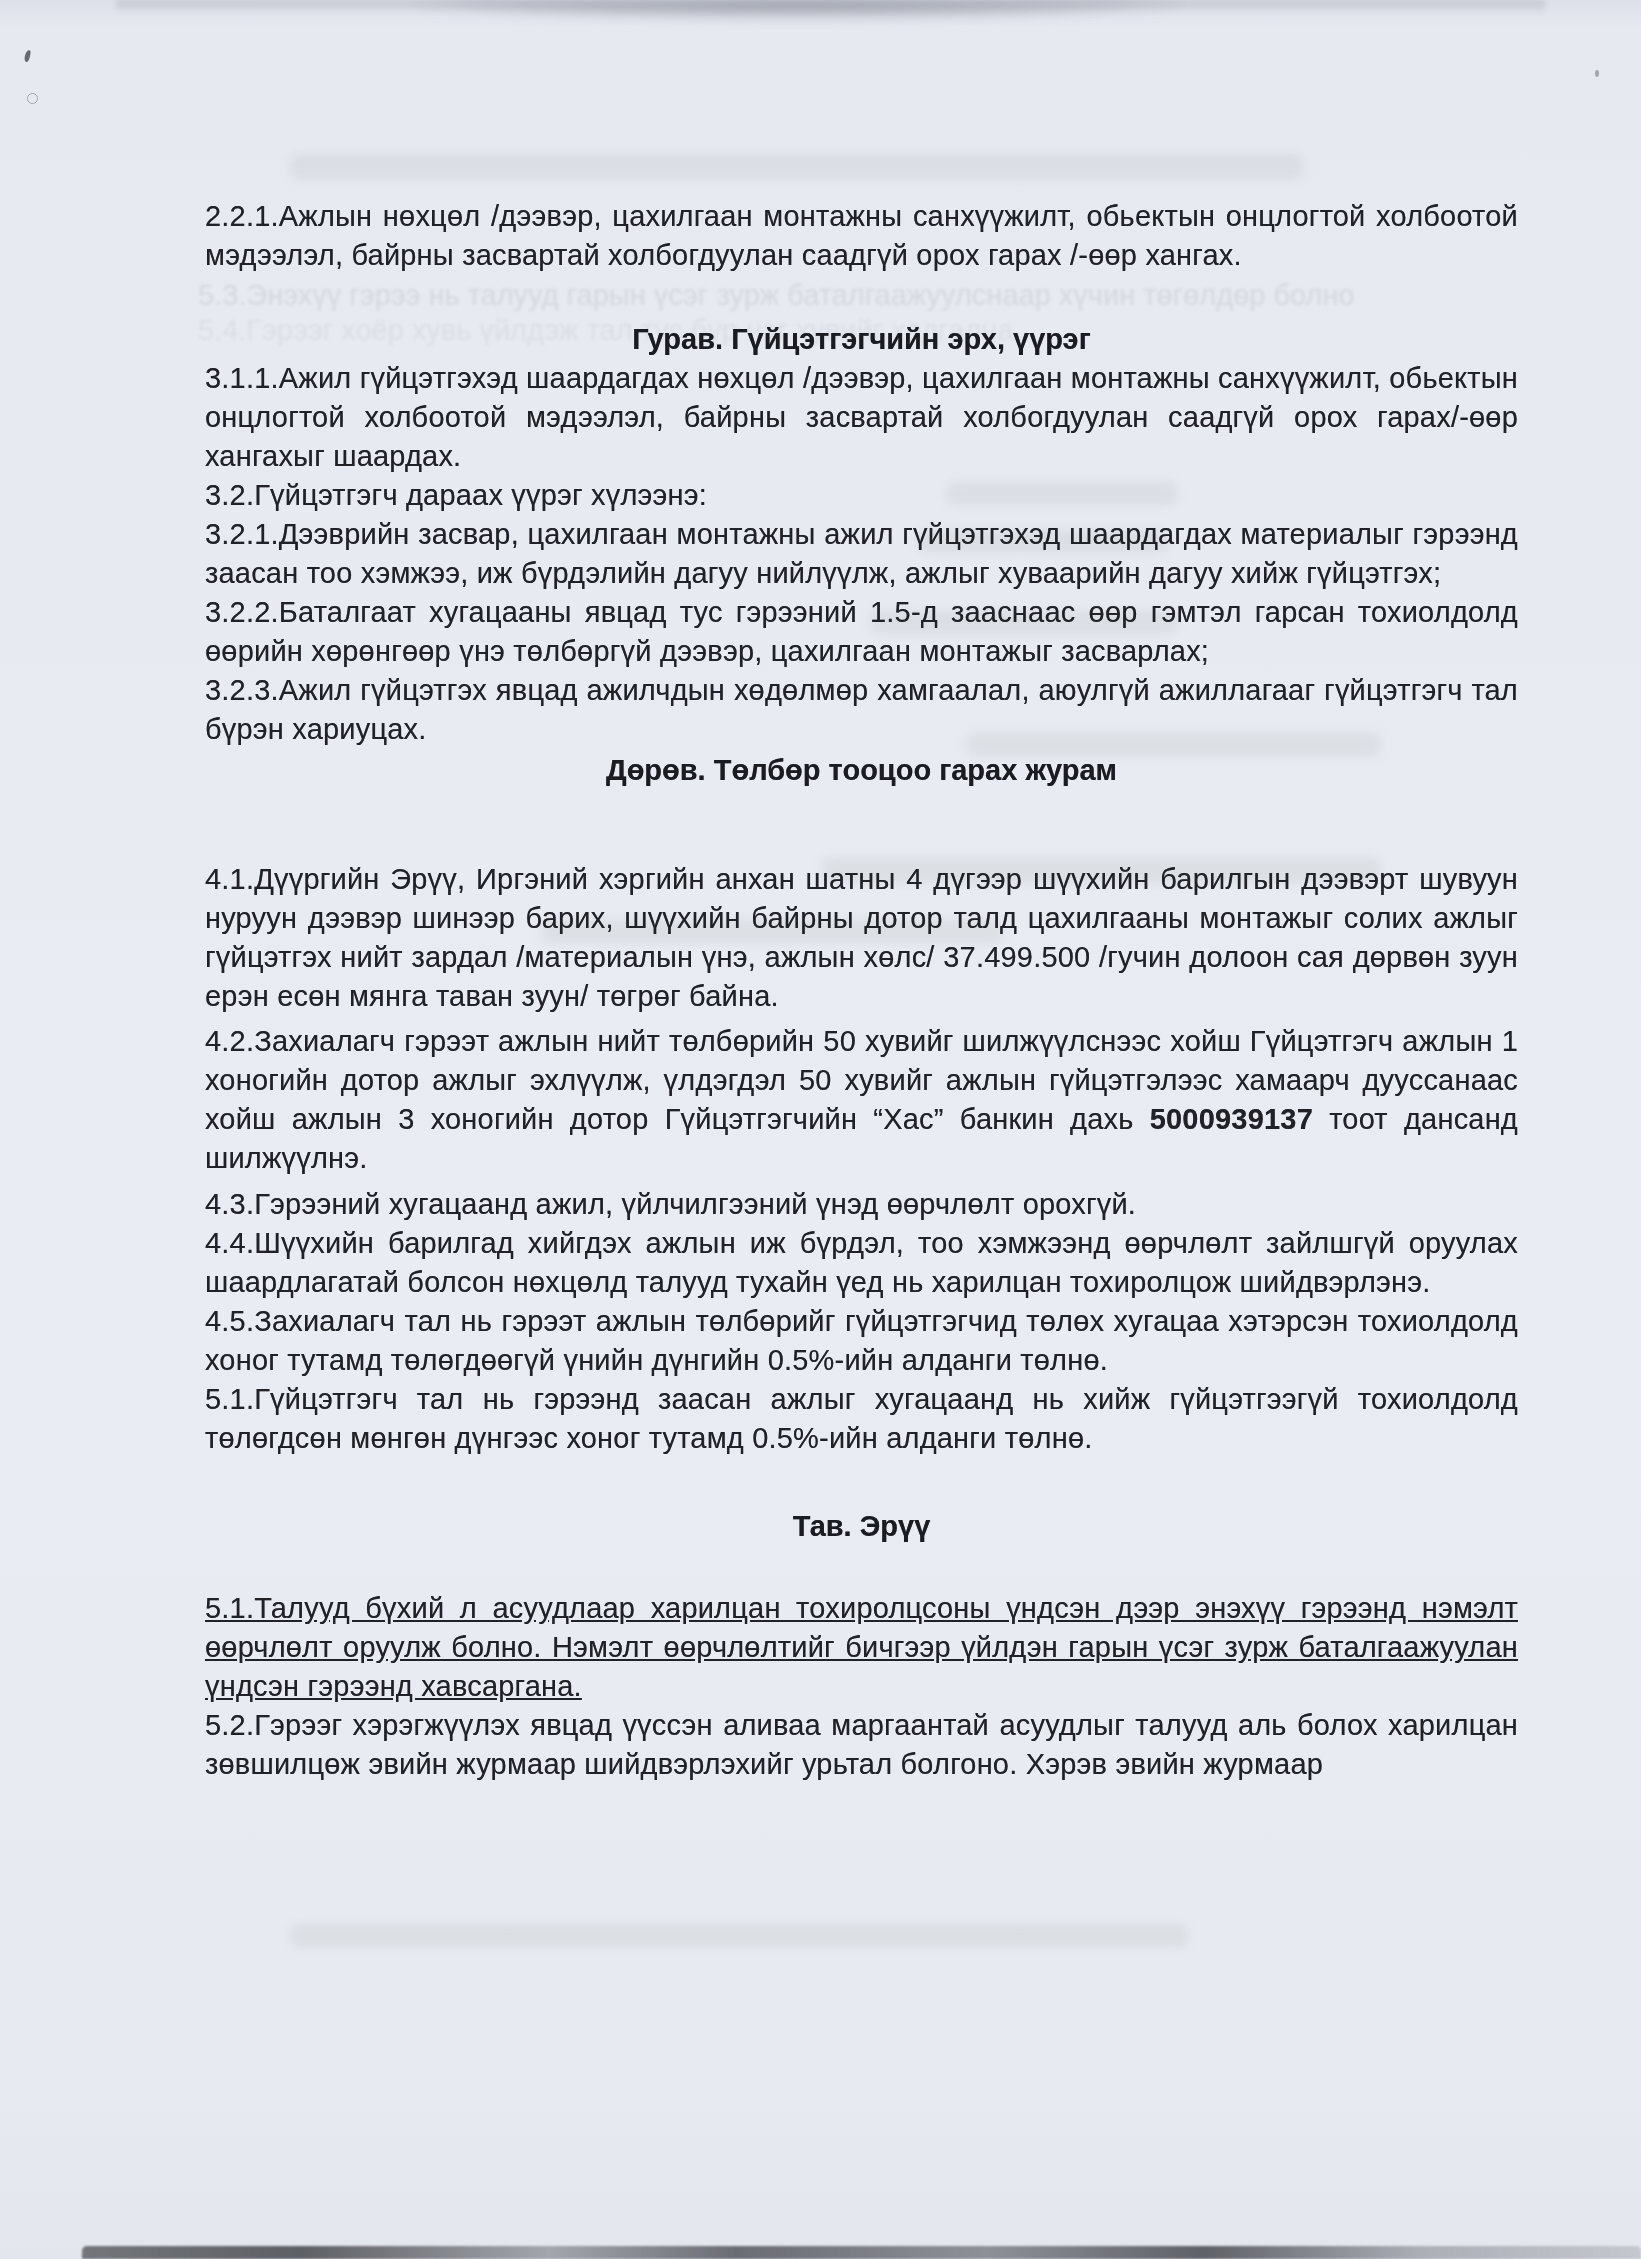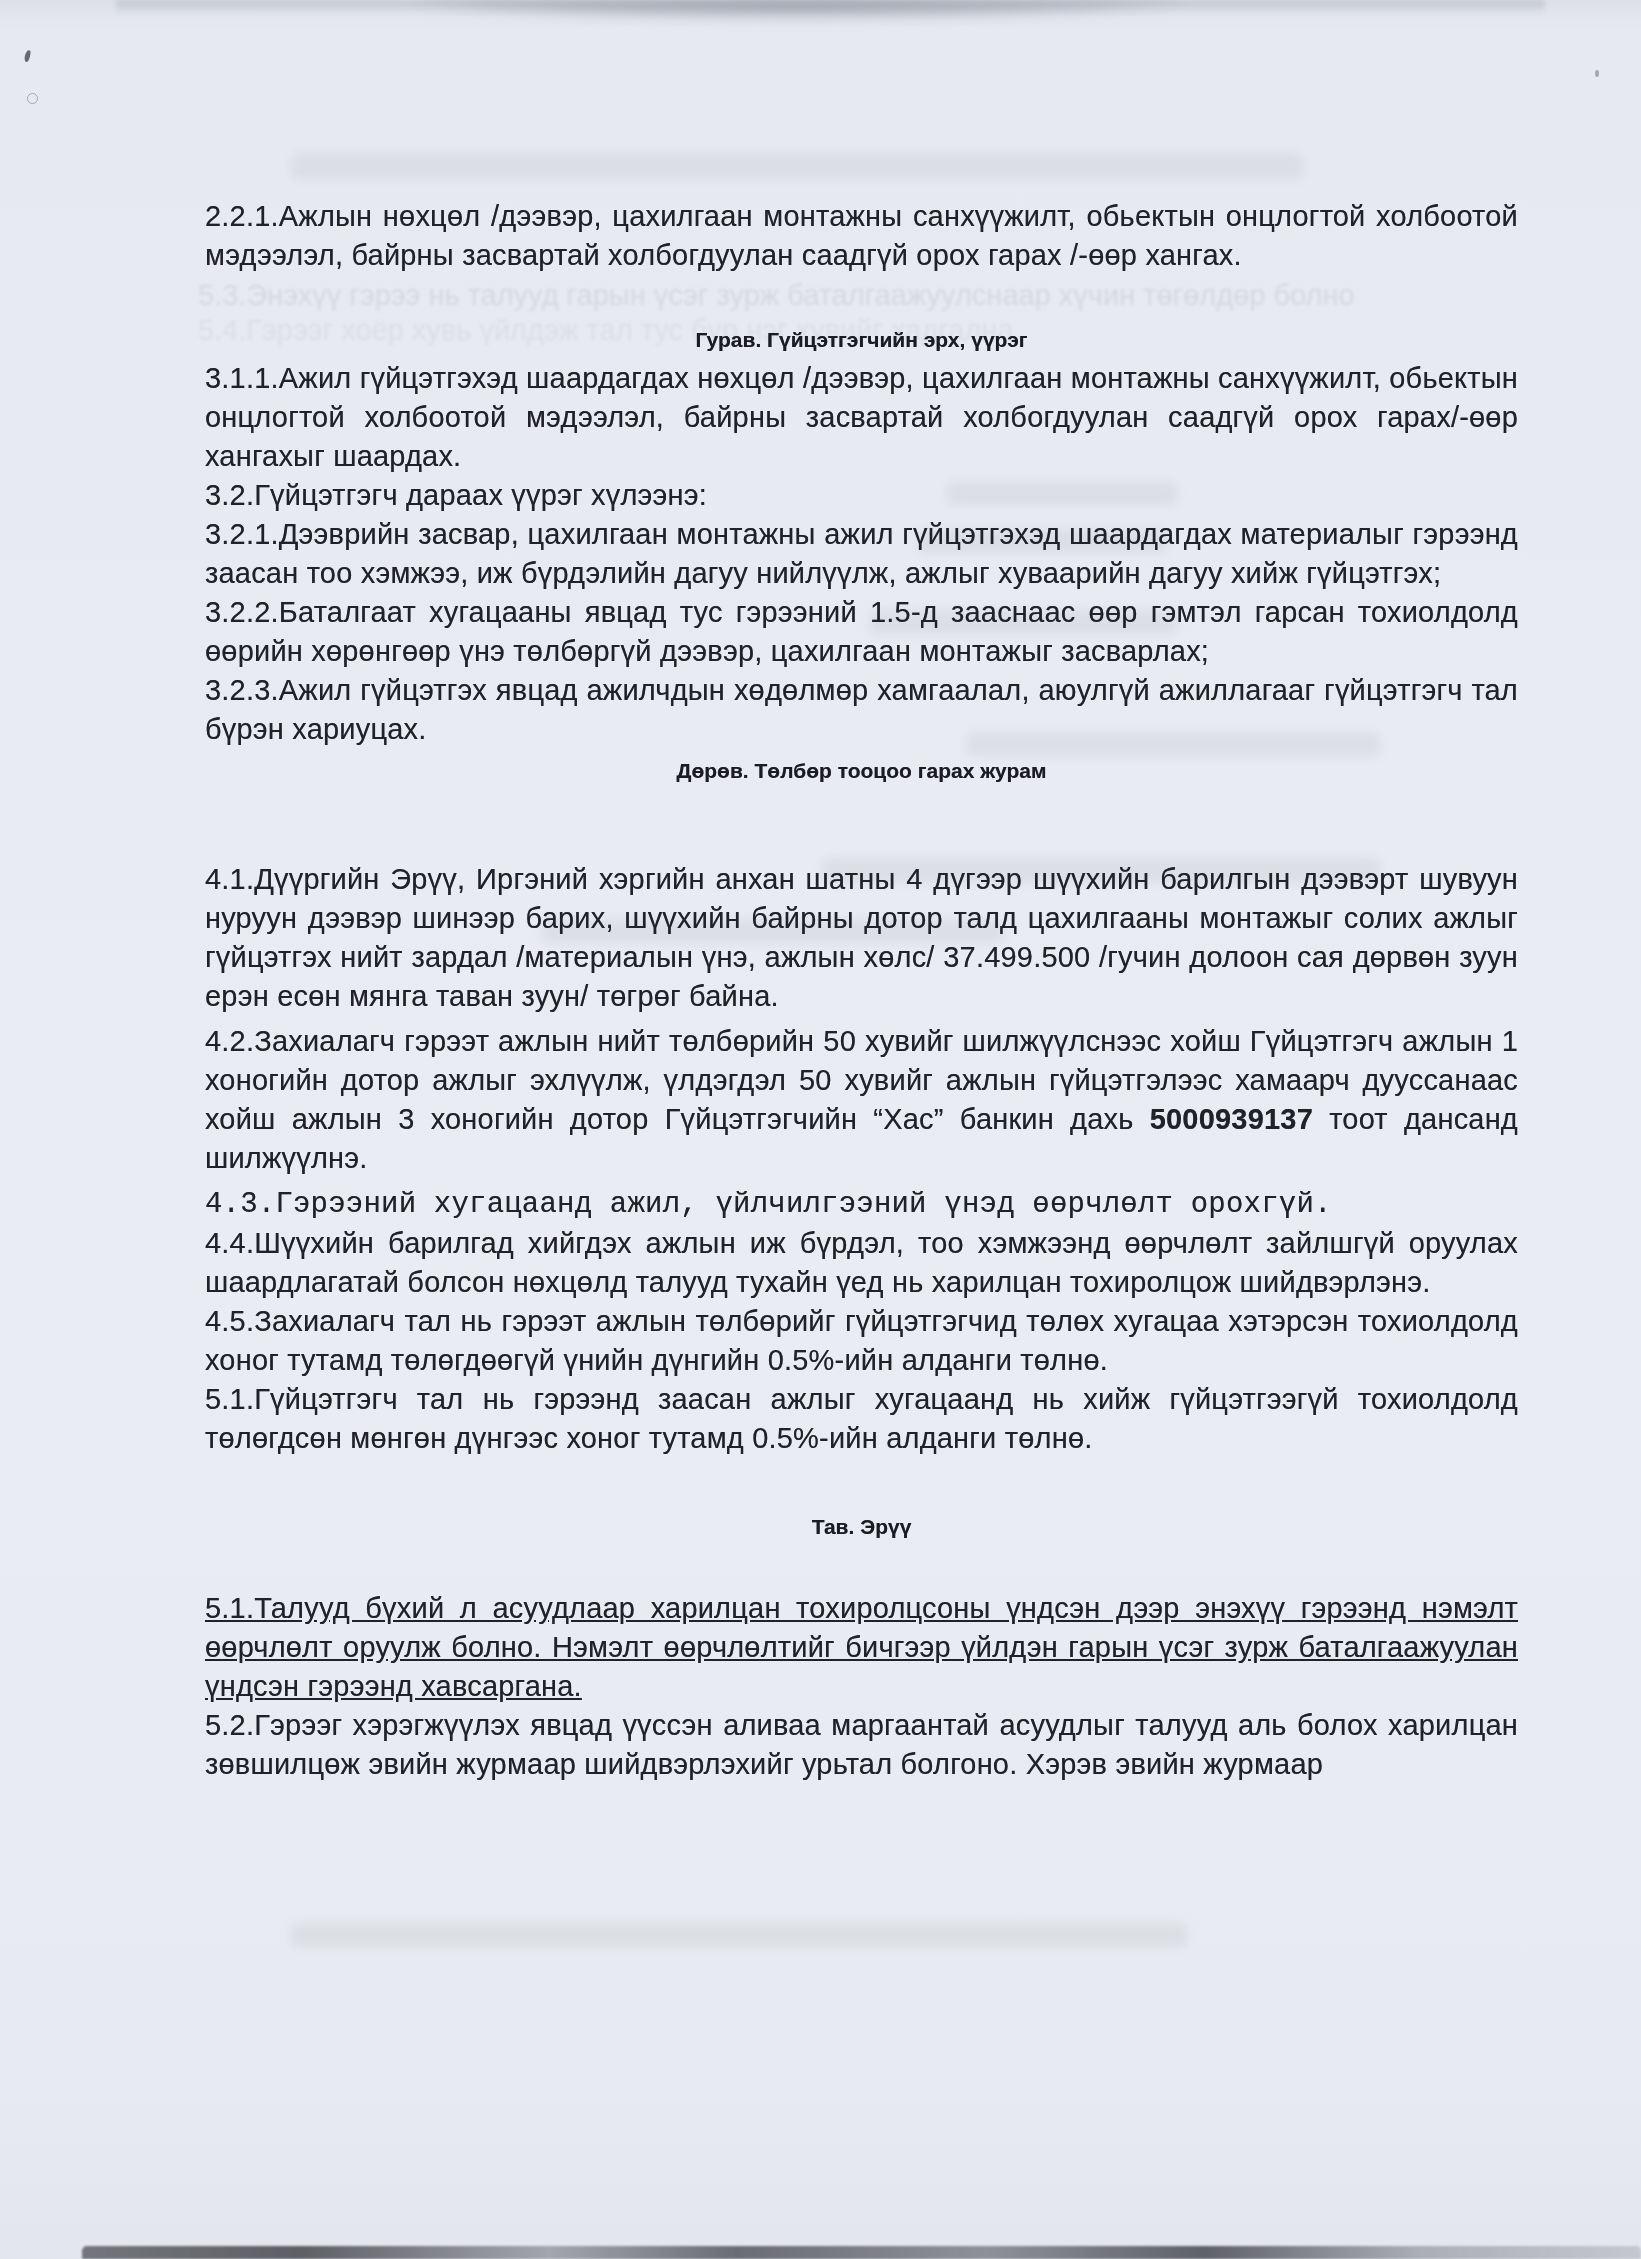--- a/index.html
+++ b/index.html
@@ -49,31 +49,31 @@
   }
   
   .doc{position:absolute;left:205px;top:0;width:1313px;color:#212227;}
   .doc p{
     margin:0;font-size:29px;line-height:39px;
     text-align:justify;text-align-last:left;
     letter-spacing:0.2px;
     text-shadow:0 0 0.5px rgba(35,36,42,.55);
   }
   .doc h2{
-    margin:0;font-size:21px;line-height:39px;font-weight:bold;
+    margin:0;font-size:29px;line-height:39px;font-weight:bold;
     text-align:center;color:#1b1c21;
     text-shadow:0 0 0.5px rgba(25,26,32,.6);
   }
   .m-p1{margin-top:197px !important;}
   .m-h3{margin-top:45px !important;}
   .m-p31{margin-top:45px !important;}
   .m-h4{margin-top:1.9px !important;}
   .m-p41{margin-top:70px !important;}
   .m-p42{margin-top:5.8px !important;}
-  .m-p43{margin-top:7.7px !important;font-family:Liberation Mono, monospace;}
+  .m-p43{margin-top:7.7px !important;}
   .m-h5{margin-top:49px !important;}
   .m-p51{margin-top:43px !important;text-decoration:underline;}
   .bold{font-weight:bold;}
 </style>
 </head>
 <body>
 
 <div class="page">
 
   <div class="edge-top-wide"></div>

